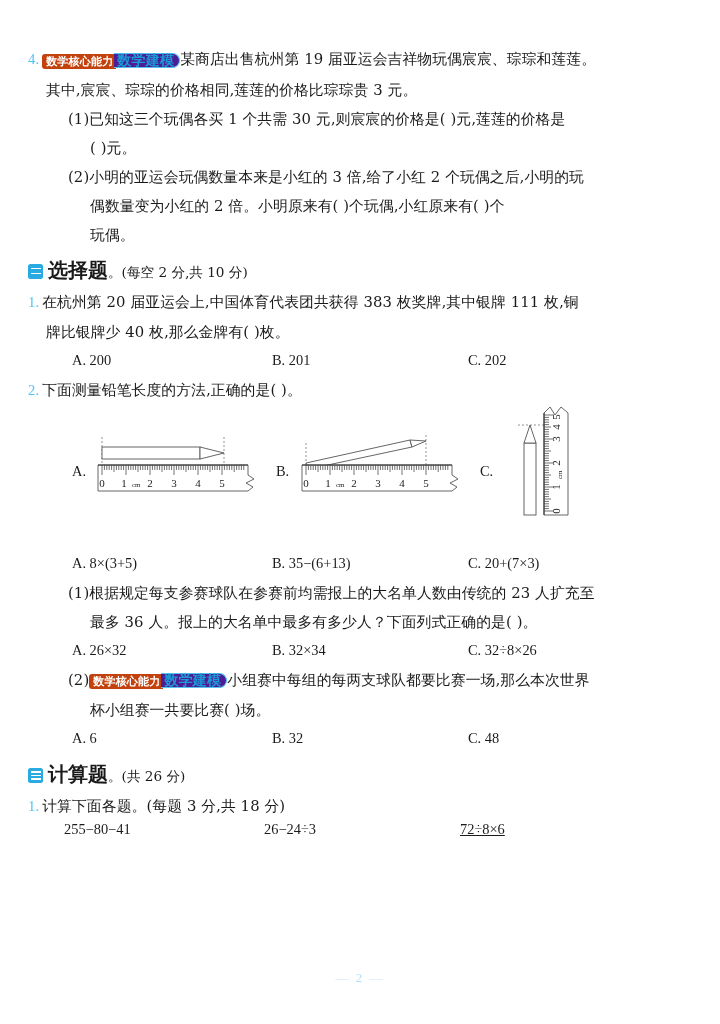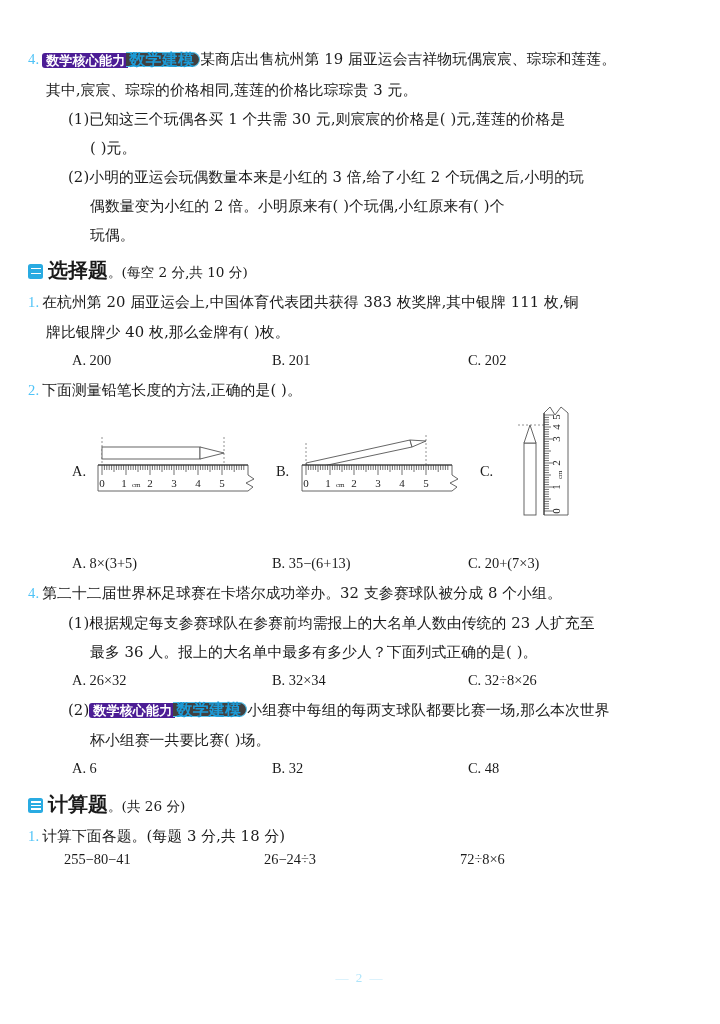--- a/index.html
+++ b/index.html
@@ -52,37 +52,37 @@
   
   .badges {
     display: inline-block;
     vertical-align: middle;
     position: relative;
     top: -1px;
     white-space: nowrap;
   }
   .badge-a {
     display: inline-block;
-    background: #4c1d95;
+    background: #c2410c;
     color: #ffffff;
-    font-size: 13px;
+    font-size: 11px;
     font-family: "DejaVu Sans", "Liberation Sans", sans-serif;
     font-weight: bold;
     padding: 1px 3px 1px 4px;
     border-radius: 3px 0 0 3px;
     line-height: 13px;
     letter-spacing: 0.2px;
   }
   .badge-b {
     display: inline-block;
-    background: #404040;
+    background: #4c1d95;
     color: #1c9ad6;
     border: 1px solid #56c3ee;
     border-left: none;
-    font-size: 16px;
+    font-size: 14px;
     font-family: "DejaVu Sans", "Liberation Sans", sans-serif;
     font-weight: bold;
     padding: 0px 5px 0px 3px;
     border-radius: 0 9px 9px 0;
     line-height: 13px;
     margin-left: -2px;
     letter-spacing: 0.2px;
   }
 
   
@@ -145,21 +145,21 @@
   
   .calcs { position: relative; height: 32px; }
   .calcs .c {
     position: absolute;
     font-family: "Liberation Serif", serif;
     font-size: 14.4px;
     white-space: nowrap;
   }
   .c1 { left: 36px; text-align: center; }
   .c2 { left: 236px; }
-  .c3 { left: 432px; }
+  .c3 { left: 432px; text-decoration: underline; }
 
   
   .figs {
     position: relative;
     height: 140px;
     margin-top: 4px;
   }
   .fig-label {
     position: absolute;
     font-family: "Liberation Serif", serif;
@@ -457,21 +457,20 @@
 
   <div>
     <div class="opts">
       <span class="o o1">A. 8×(3+5)</span>
       <span class="o o2">B. 35−(6+13)</span>
       <span class="o o3">C. 20+(7×3)</span>
     </div>
   </div>
 
   <div>
-    <span class="line ind0"><span class="qnum">4.</span><span class="cn">第二十二届世界杯足球赛在卡塔尔成功举办。32 支参赛球队被分成 8 个小组。</span></span>
 
     <span class="line ind2 cn">(1)根据规定每支参赛球队在参赛前均需报上的大名单人数由传统的 23 人扩充至</span>
     <span class="line ind3 cn">最多 36 人。报上的大名单中最多有多少人？下面列式正确的是(      )。</span>
     <div class="opts">
       <span class="o o1">A. 26×32</span>
       <span class="o o2">B. 32×34</span>
       <span class="o o3">C. 32÷8×26</span>
     </div>
 
     <span class="line ind2"><span class="cn">(2)</span><span class="badges"><span class="badge-a">数学核心能力</span><span class="badge-b">数学建模</span></span><span class="cn">小组赛中每组的每两支球队都要比赛一场‚那么本次世界</span></span>

